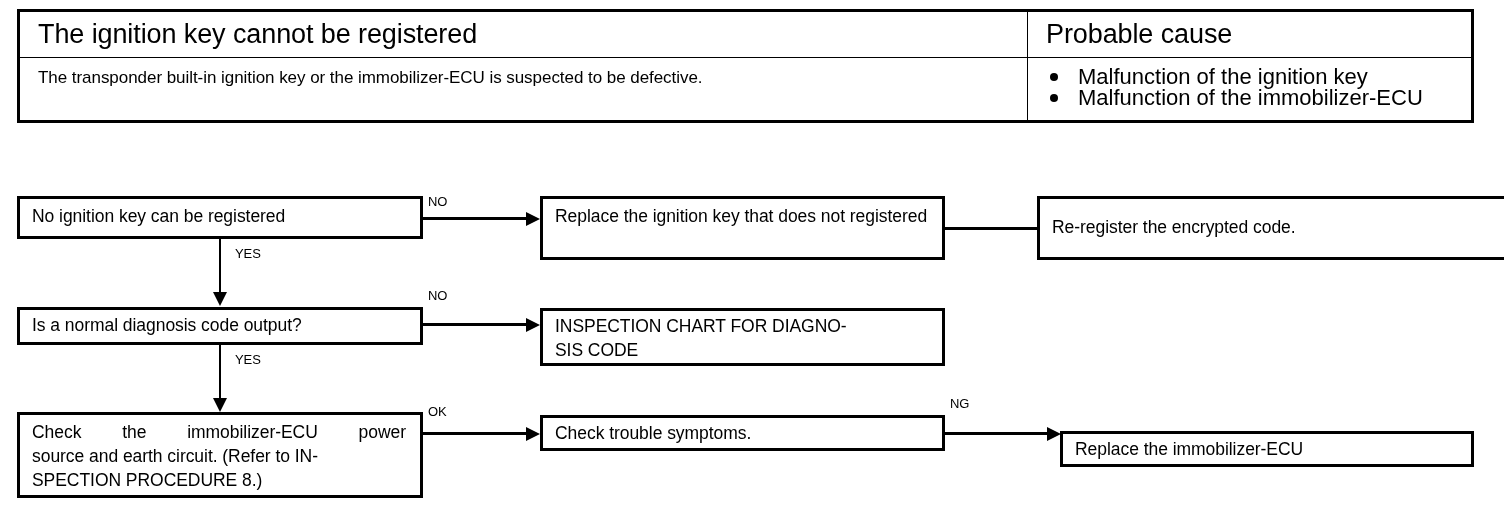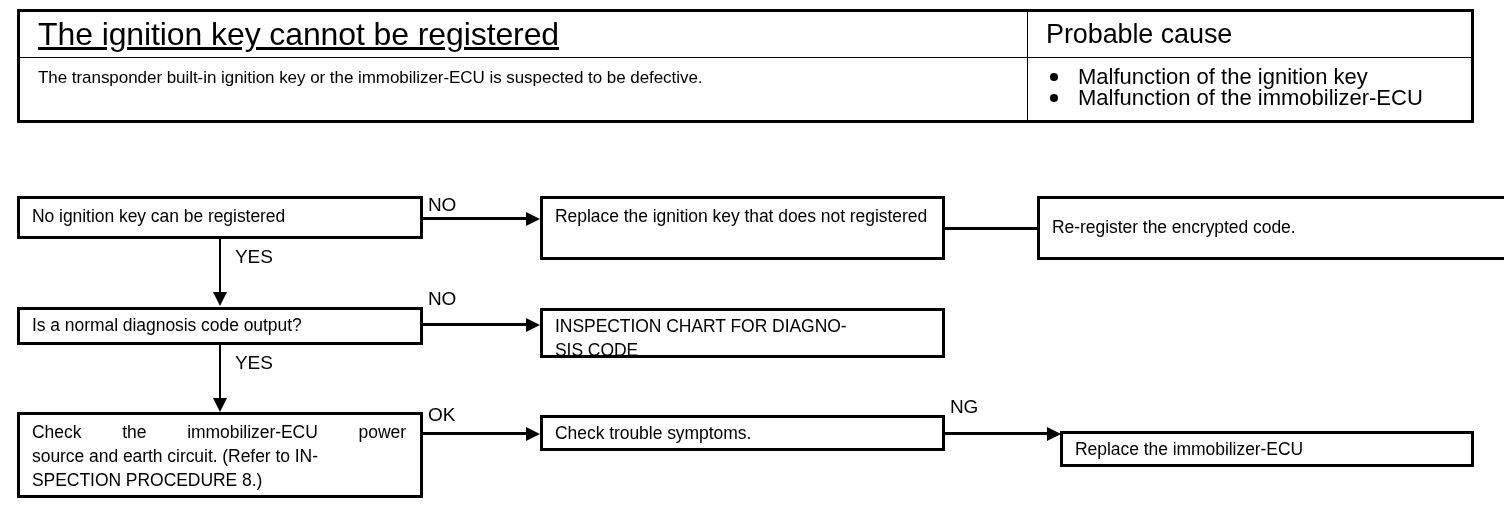--- a/index.html
+++ b/index.html
@@ -47,24 +47,23 @@
     display: flex;
     align-items: center;
   }
   .cell-right {
     flex: 1;
     box-sizing: border-box;
     display: flex;
     align-items: center;
   }
   .head .cell-left .txt {
-    font-size: 32px;
+    font-size: 27px;
     padding-left: 18px;
     letter-spacing: -0.1px;
-    text-decoration: underline;
   }
   .head .cell-right .txt {
     font-size: 27px;
     padding-left: 18px;
     letter-spacing: -0.1px;
   }
   .body .cell-left .txt {
     font-size: 17px;
     padding-left: 18px;
     align-self: flex-start;
@@ -146,21 +145,21 @@
   .arrow-d {
     position: absolute;
     width: 0;
     height: 0;
     border-left: 7px solid transparent;
     border-right: 7px solid transparent;
     border-top: 14px solid #000;
   }
   .elabel {
     position: absolute;
-    font-size: 19px;
+    font-size: 13px;
     letter-spacing: -0.1px;
     white-space: nowrap;
   }
 </style>
 </head>
 <body>
 
 <div class="symptom-table">
   <div class="table-row head">
     <div class="cell-left">
@@ -215,21 +214,21 @@
   <div class="elabel" style="left:235px; top:246px;">YES</div>
 
   <div class="box" style="left:17px; top:307px; width:406px; height:38px;">
     <div class="btxt" style="top:3px;">Is a normal diagnosis code output?</div>
   </div>
 
   <div class="hline" style="left:423px; top:323px; width:105px;"></div>
   <div class="arrow-r" style="left:526px; top:317.5px;"></div>
   <div class="elabel" style="left:428px; top:288px;">NO</div>
 
-  <div class="box" style="left:540px; top:308px; width:405px; height:50px;">
+  <div class="box" style="left:540px; top:308px; width:405px; height:58px;">
     <div class="btxt" style="top:3px;">INSPECTION CHART FOR DIAGNO-</div>
     <div class="btxt" style="top:27px;">SIS CODE</div>
   </div>
 
   <div class="vline" style="left:219px; top:345px; width:2px; height:54px;"></div>
   <div class="arrow-d" style="left:213px; top:398px;"></div>
   <div class="elabel" style="left:235px; top:352px;">YES</div>
 
   <div class="box" style="left:17px; top:412px; width:406px; height:86px;">
     <div class="btxt just" style="top:5px; right:14px; text-align-last:justify;">Check the immobilizer-ECU power</div>

